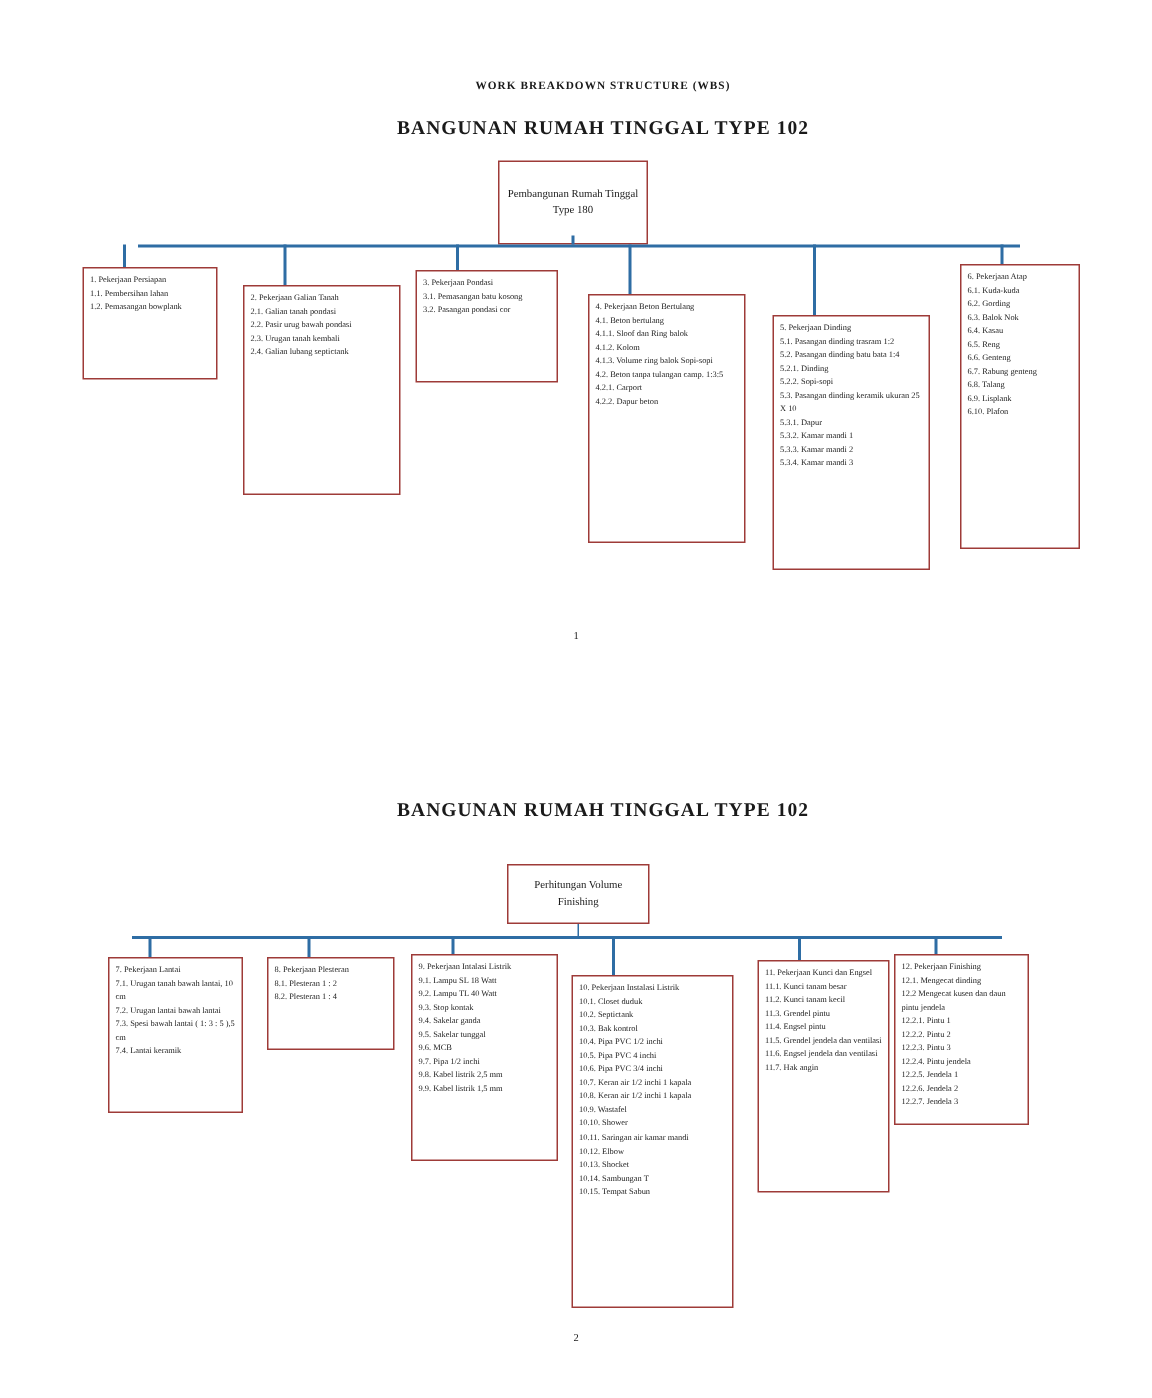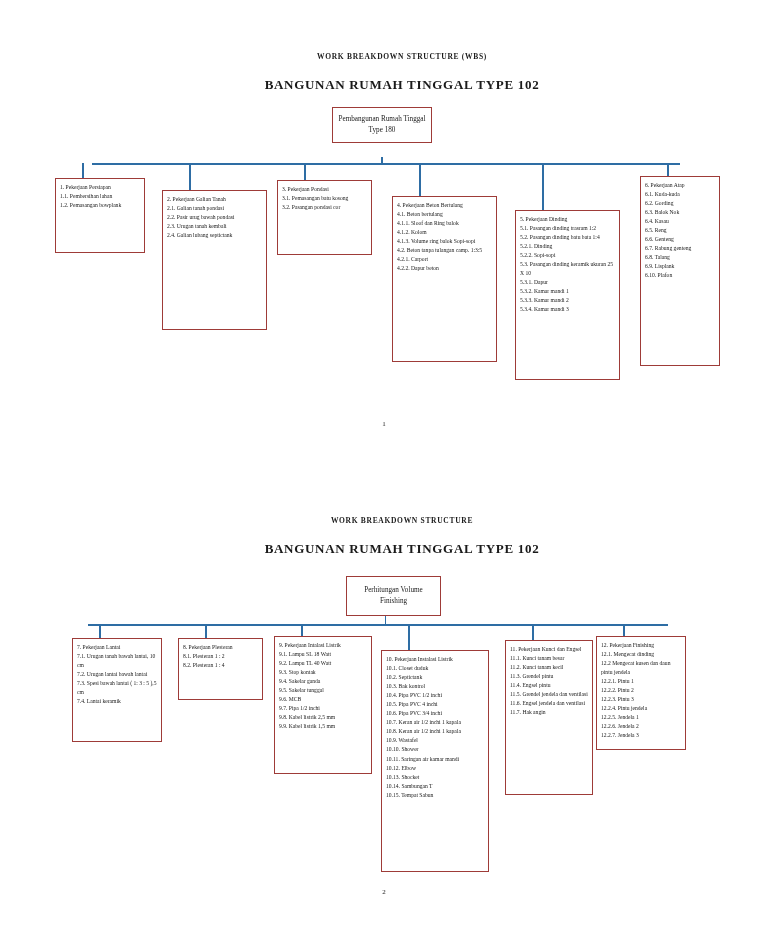--- a/index.html
+++ b/index.html
@@ -36,21 +36,21 @@
 </style>
 </head>
 <body>
 
 <div class="page">
   <div class="titles">
     <div class="t1">WORK BREAKDOWN STRUCTURE (WBS)</div>
     <div class="t2">BANGUNAN RUMAH TINGGAL TYPE 102</div>
   </div>
 
-  <div class="node root" id="p1-root" style="left: 332px; top: 107px; width: 100px; height: 36px; position: absolute; font-family: Liberation Serif, serif;">
+  <div class="node root" id="p1-root" style="left: 332px; top: 107px; width: 100px; height: 56px; position: absolute; font-family: Liberation Serif, serif;">
     <div>
       <div>Pembangunan Rumah Tinggal</div>
       <div>Type 180</div>
     </div>
   </div>
 
   <div id="p1-tree">
       <div class="connector v" style="left: 381.2px; top: 157px; height: 6px; background: rgb(46, 109, 164);"></div>
       <div class="connector h" style="left: 92px; top: 163px; width: 588px; background: rgb(46, 109, 164);"></div>
       <div class="stub" style="left: 82.2px; top: 163px; height: 15px; background: rgb(46, 109, 164);"></div>
@@ -113,28 +113,27 @@
         <span class="li">6.9. Lisplank</span>
         <span class="li">6.10. Plafon</span>
       </div>
     </div>
 
   <div class="page-num" style="top:420px">1</div>
 </div>
 
 <div class="page" style="position:absolute;top:466px;left:0;">
   <div class="titles" style="padding-top:50px;">
-    <div class="t1">WORK BREAKDOWN STRUCTURE</div>
     <div class="t2">BANGUNAN RUMAH TINGGAL TYPE 102</div>
   </div>
   <div class="page-num" style="top:422px">2</div>
 </div>
 
 <div id="p2-root-host">
-  <div class="node root" id="p2-root" style="left: 346px; top: 576px; width: 95px; height: 40px; position: absolute;">
+  <div class="node root" id="p2-root" style="left: 338px; top: 576px; width: 95px; height: 40px; position: absolute;">
     <div>
       <div>Perhitungan Volume</div>
       <div>Finishing</div>
     </div>
   </div>
   <div id="p2-tree">
       <div class="connector v" style="left: 384.7px; top: 616px; height: 8px; background: rgb(46, 109, 164);"></div>
       <div class="connector h" style="left: 88px; top: 624px; width: 580px; background: rgb(46, 109, 164);"></div>
       <div class="stub" style="left: 99.2px; top: 624px; height: 14px; background: rgb(46, 109, 164);"></div>
       <div class="stub" style="left: 205.2px; top: 624px; height: 14px; background: rgb(46, 109, 164);"></div>

